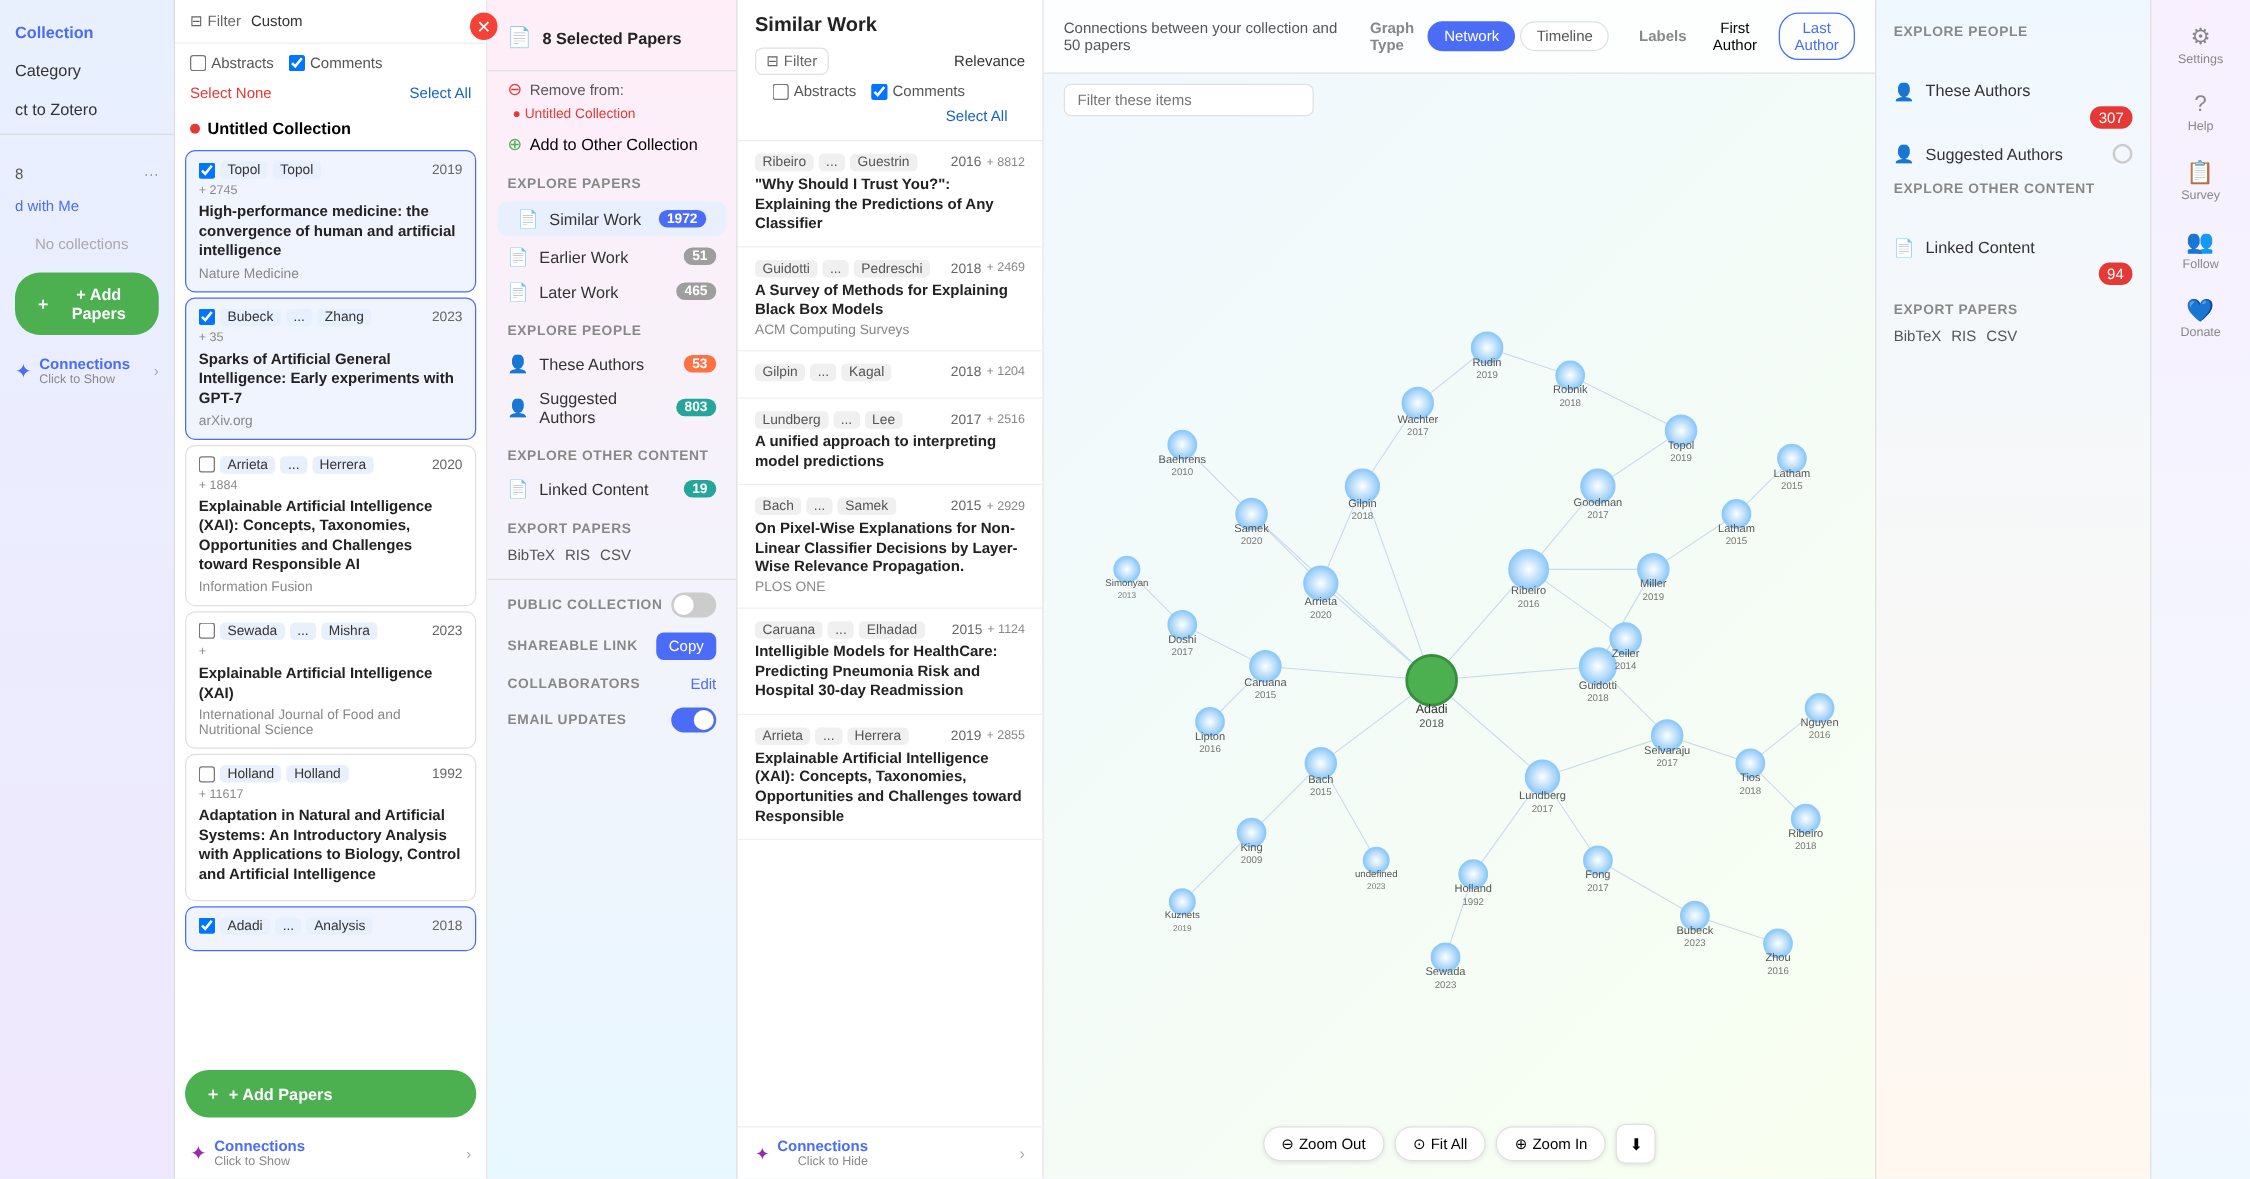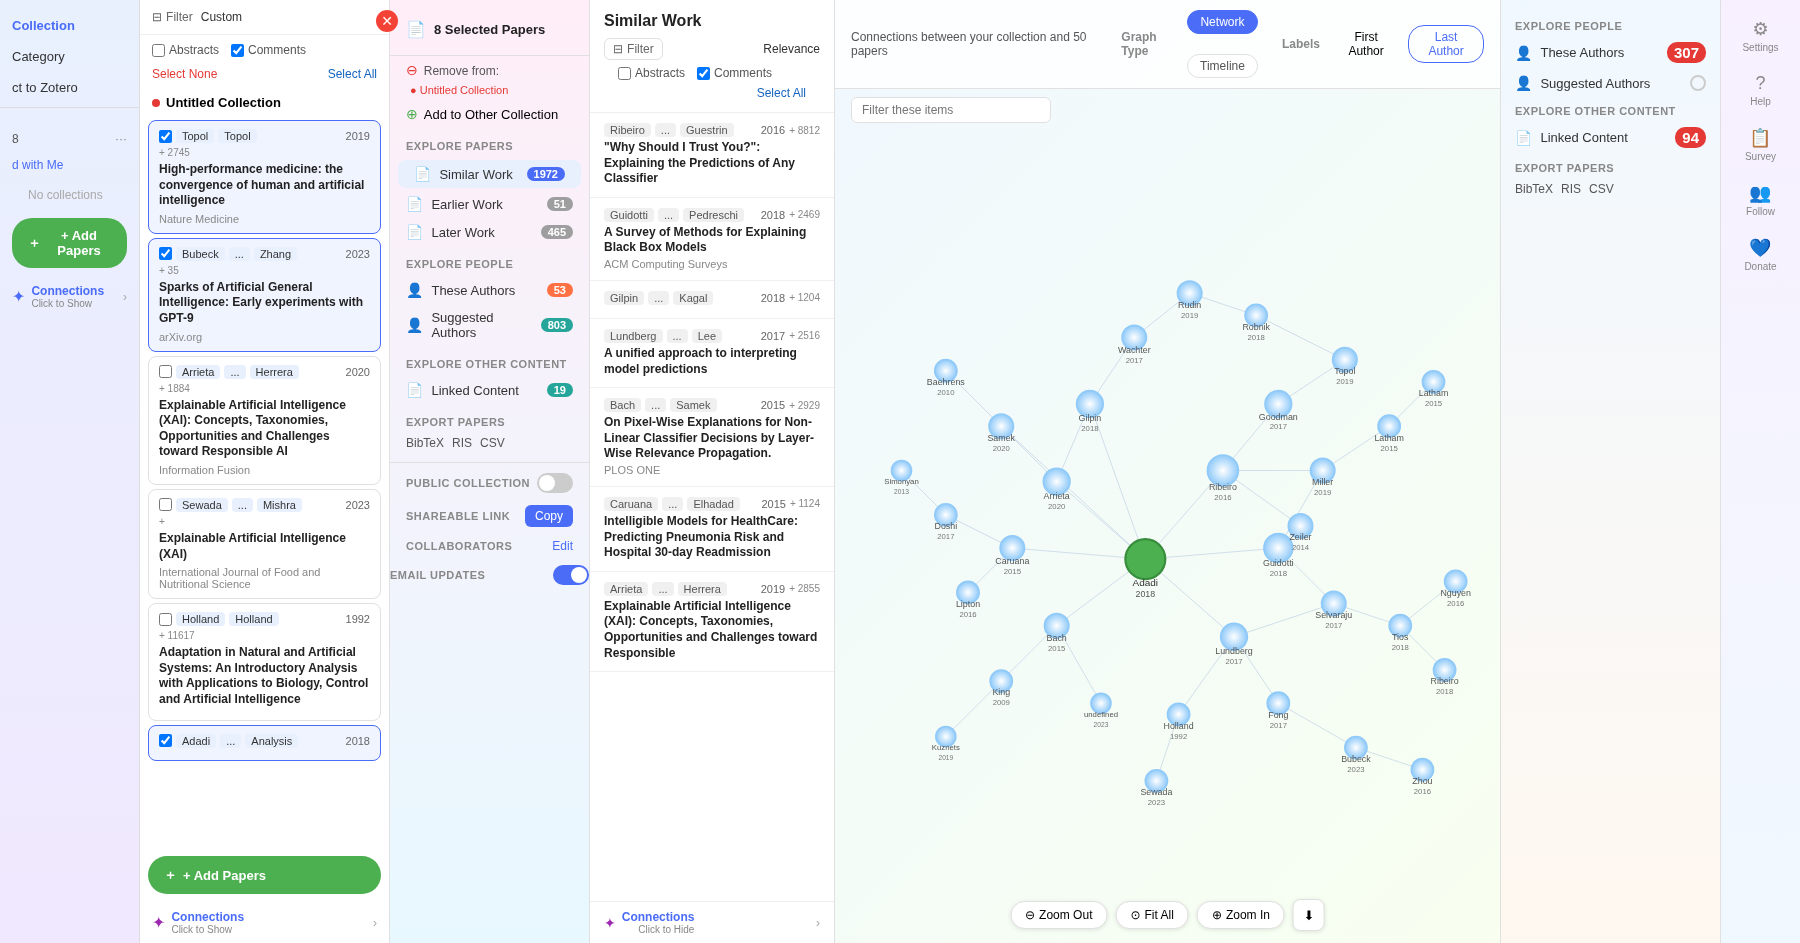--- a/index.html
+++ b/index.html
@@ -355,21 +355,21 @@
     .network-header {
       padding: 10px 16px;
       display: flex;
       align-items: center;
       gap: 16px;
       background: rgba(255,255,255,0.8);
       border-bottom: 1px solid #e0e0e0;
     }
     .network-info { font-size: 12px; color: #555; }
     .graph-type-label { font-size: 12px; color: #888; font-weight: 600; }
-    .graph-type-btns { display: flex; gap: 20px; flex-direction: column; }
+    .graph-type-btns { display: flex; gap: 4px; }
     .graph-btn {
       padding: 4px 12px;
       border-radius: 16px;
       border: 1px solid #e0e0e0;
       font-size: 12px;
       cursor: pointer;
       background: white;
       color: #555;
     }
     .graph-btn.active { background: #4a6cf7; color: white; border-color: #4a6cf7; }
@@ -472,23 +472,24 @@
       align-items: center;
       gap: 8px;
       padding: 6px 14px;
       cursor: pointer;
     }
     .right-item-icon { font-size: 14px; }
     .right-item-label { font-size: 13px; color: #333; flex: 1; }
     .right-item-badge {
       border-radius: 10px;
       padding: 2px 7px;
-      font-size: 15px;
-      font-weight: 700;
+      font-size: 12px;
+      font-weight: 400;
       color: white;
+      margin-top: 43px;
     }
 
     .right-export-row {
       display: flex;
       gap: 8px;
       padding: 4px 14px;
     }
     .right-export-btn { font-size: 12px; color: #555; cursor: pointer; }
 
     .right-sidebar-icon {
@@ -590,21 +591,21 @@
 
     <div class="paper-card selected">
       <div class="paper-card-header">
         <input type="checkbox" checked="" style="">
         <span class="author-tag">Bubeck</span>
         <span class="author-tag">...</span>
         <span class="author-tag">Zhang</span>
         <span class="paper-year">2023</span>
       </div>
       <div class="paper-citations">+ 35</div>
-      <div class="paper-title">Sparks of Artificial General Intelligence: Early experiments with GPT-9</div>
+      <div class="paper-title">Sparks of Artificial General Intelligence: Early experiments with GPT-7</div>
       <div class="paper-journal">arXiv.org</div>
     </div>
 
     <div class="paper-card">
       <div class="paper-card-header">
         <input type="checkbox" style="">
         <span class="author-tag">Arrieta</span>
         <span class="author-tag">...</span>
         <span class="author-tag">Herrera</span>
         <span class="paper-year">2020</span>
@@ -748,21 +749,21 @@
   <div class="shareable-row" style="padding: 6px 16px;">
     <span class="section-label">SHAREABLE LINK</span>
     <button class="copy-btn">Copy</button>
   </div>
 
   <div class="collab-row" style="padding: 6px 16px;">
     <span class="section-label">COLLABORATORS</span>
     <span class="edit-btn">Edit</span>
   </div>
 
-  <div class="email-row" style="padding: 6px 0; text-align: center;">
+  <div class="email-row" style="padding: 6px 16px; text-align: center;">
     <span class="section-label">EMAIL UPDATES</span>
     <div class="toggle on"></div>
   </div>
 </div>
 
 <div class="similar-panel">
   <div class="similar-header">
     <div class="similar-title">Similar Work</div>
     <div class="similar-filter-row">
       <div class="similar-filter-btn">

